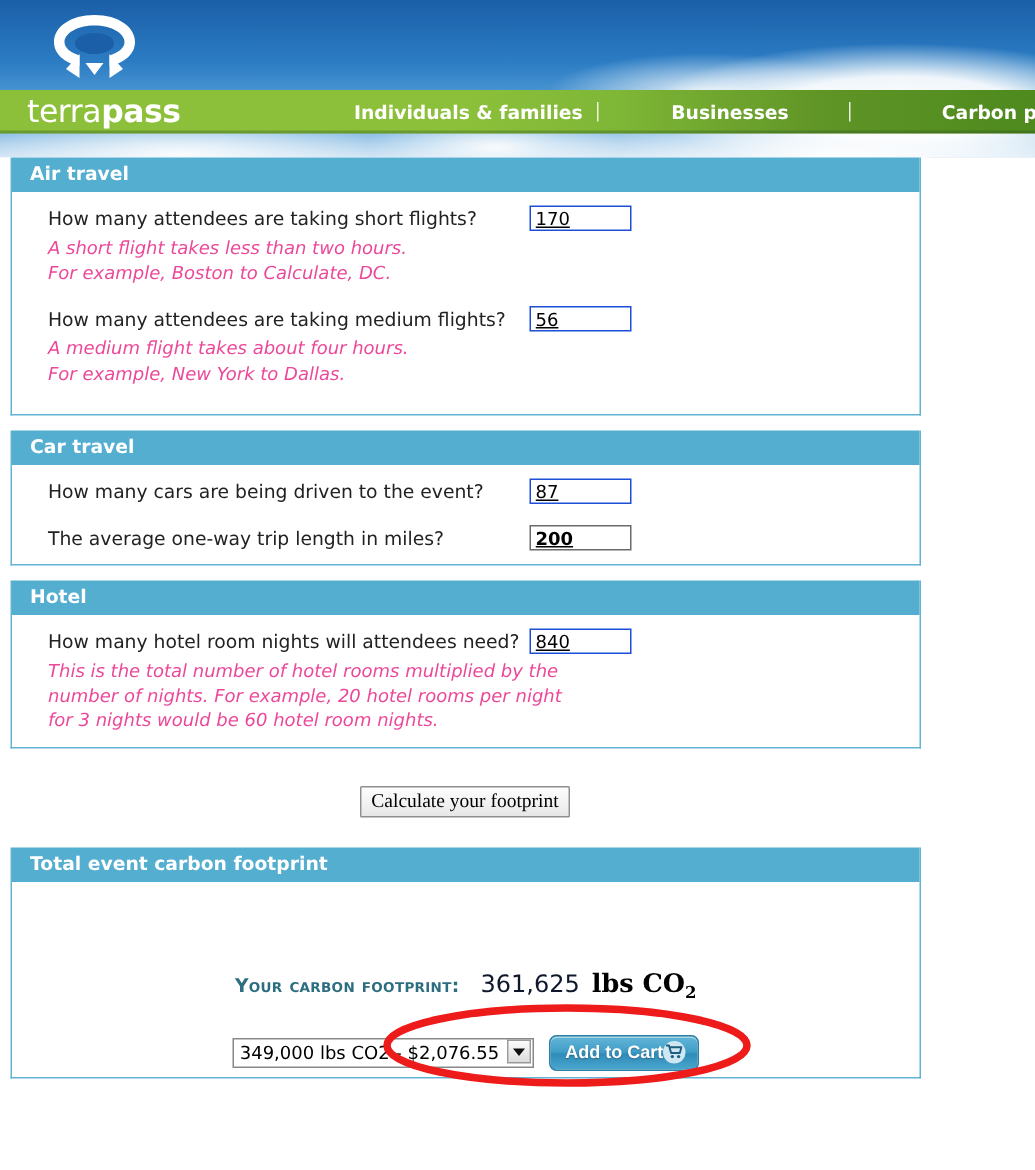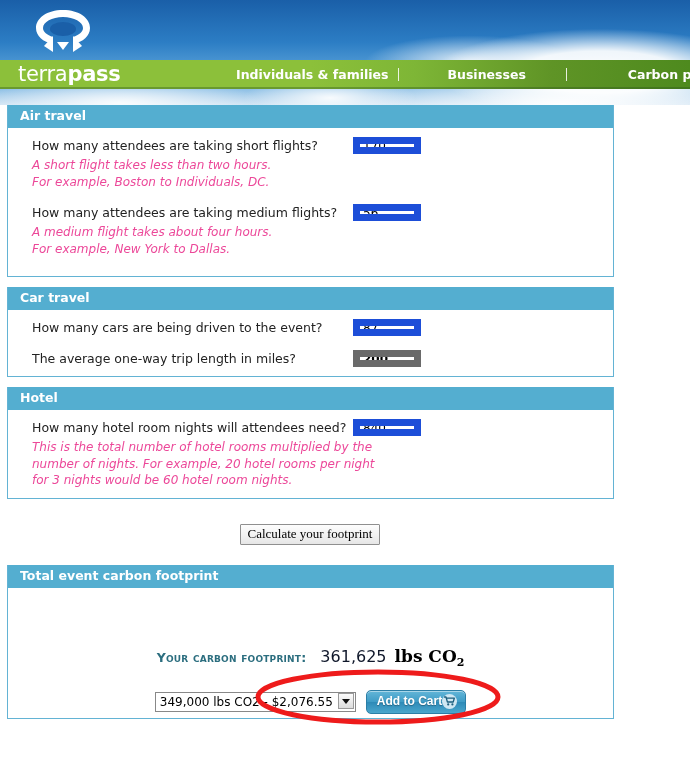--- a/index.html
+++ b/index.html
@@ -108,28 +108,29 @@
   }
   .qlabel {
     width: 345px;
     padding-left: 24px;
     font-size: 12.5px;
     color: #222;
     line-height: 17px;
   }
   .qinput {
     width: 68px; height: 17px;
-    border: 7px solid #1d4ed8;
+    border: 1px solid #1d4ed8;
     background: #fff;
     font-family: "DejaVu Sans", "Liberation Sans", sans-serif;
     font-size: 12px;
     color: #000;
     padding: 0 0 0 3px;
     line-height: 15px;
     outline: none;
+    text-decoration: underline;
   }
   .qinput.focused {
     font-weight: bold;
     border-color: #6a6a6a;
   }
   .qhelp {
     padding-left: 24px;
     font-size: 12px;
     font-style: italic;
     color: #ec4899;
@@ -304,21 +305,21 @@
     <div class="panel-title">Air travel</div>
     <div class="panel-body">
 
       <div class="q-block">
         <div class="qrow">
           <div class="qlabel">How many attendees are taking short flights?</div>
           <input class="qinput" type="text" value="170" style="">
         </div>
         <div class="qhelp">
           <div>A short flight takes less than two hours.</div>
-          <div>For example, Boston to Individuals, DC.</div>
+          <div>For example, Boston to Calculate, DC.</div>
         </div>
       </div>
 
       <div class="q-block">
         <div class="qrow">
           <div class="qlabel">How many attendees are taking medium flights?</div>
           <input class="qinput" type="text" value="56" style="">
         </div>
         <div class="qhelp">
           <div>A medium flight takes about four hours.</div>

